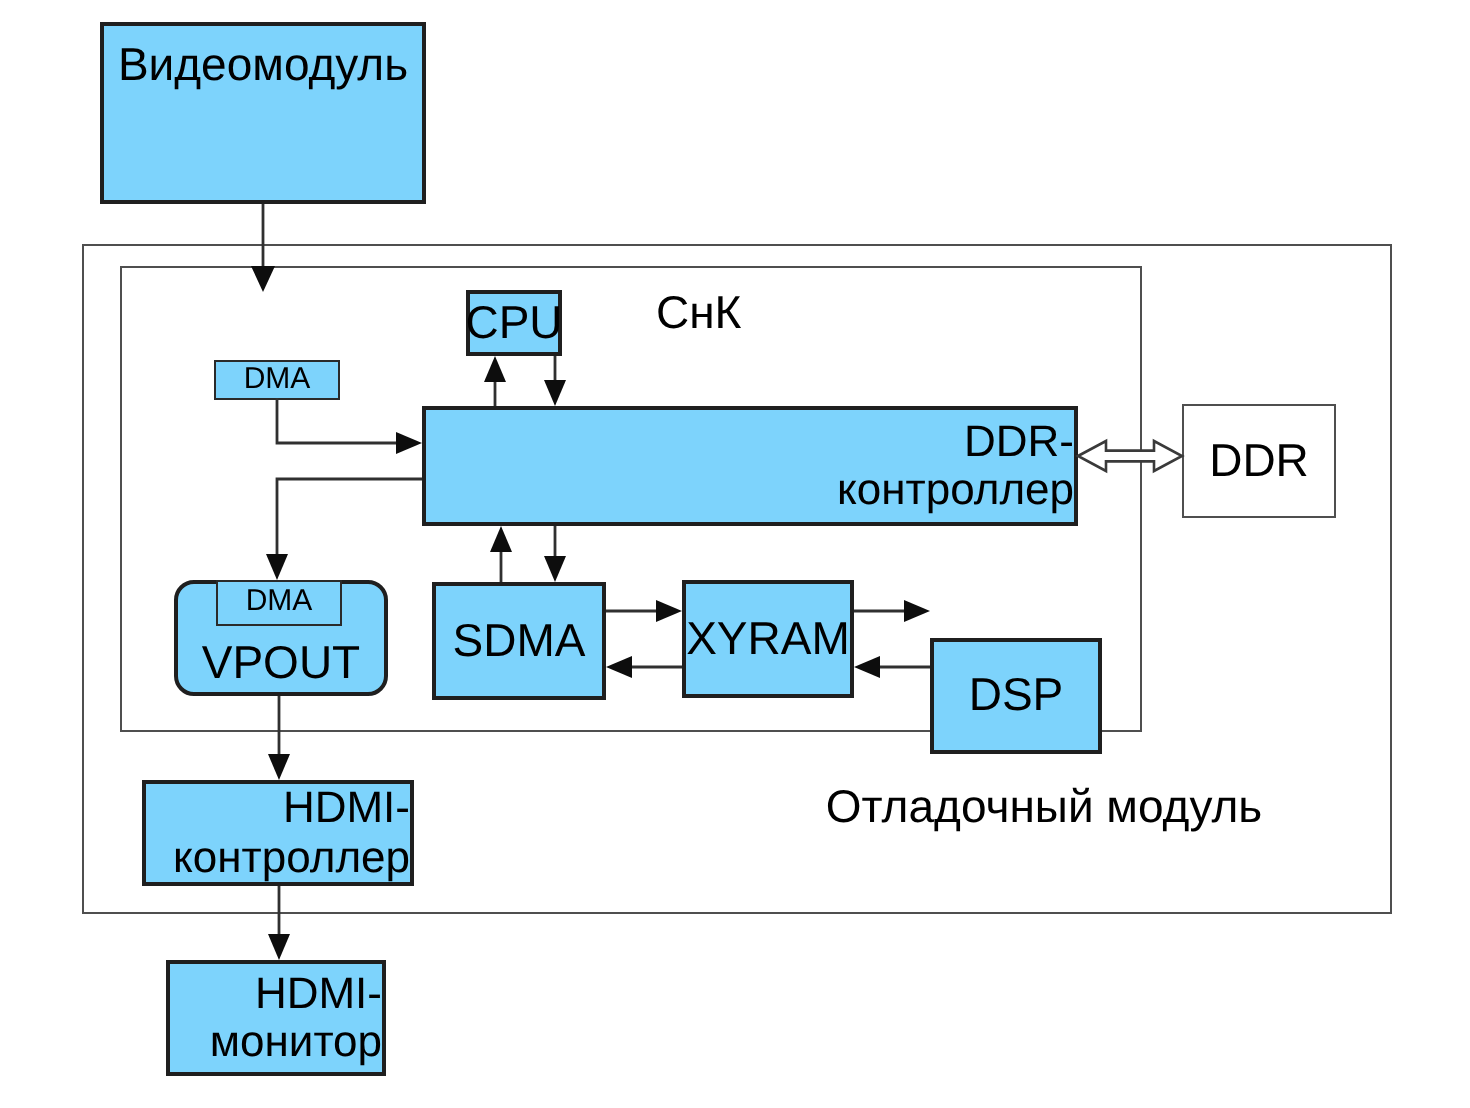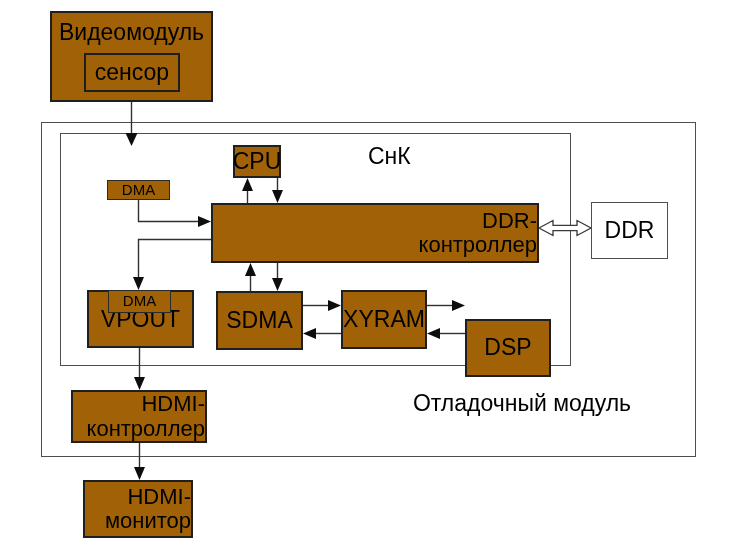--- a/index.html
+++ b/index.html
@@ -8,39 +8,39 @@
     width: 735px;
     height: 554px;
     background: #ffffff;
     font-family: "Liberation Sans", sans-serif;
     color: #000000;
     overflow: hidden;
   }
   .box {
     position: absolute;
     box-sizing: border-box;
-    background: #a16207;
+    background: #7dd3fc;
     border: 2px solid #1f1f1f;
     display: flex;
     align-items: center;
     justify-content: center;
     font-size: 23px;
     line-height: 1.1;
     white-space: nowrap;
   }
   .container-box {
     border: 1.5px solid #4f4f4f;
     background: transparent;
   }
   .dma-box {
     border: 1.5px solid #2a2a2a;
     font-size: 15px;
   }
   .top-label { align-items: flex-start; padding-top: 2px; }
-  .bottom-label { align-items: flex-end; padding-bottom: 14px; }
+  .bottom-label { align-items: flex-end; padding-bottom: 2px; border-radius: 10px; }
   .two-line {
     flex-direction: column;
     font-size: 22px;
     line-height: 1.1;
     align-items: flex-end;
   }
   .free-label {
     position: absolute;
     font-size: 23px;
     white-space: nowrap;
@@ -54,28 +54,25 @@
   svg.wires { position: absolute; left: 0; top: 0; pointer-events: none; }
 </style>
 </head>
 <body>
 
 <div id="stage">
 
   <div class="box container-box" style="left:41px; top:122px; width:655px; height:335px;"></div>
   <div class="box container-box" style="left:60px; top:133px; width:511px; height:233px;"></div>
 
-  <div class="free-label" style="left:328px; top:143px;margin-left:40px;">СнК</div>
+  <div class="free-label" style="left:328px; top:143px;">СнК</div>
   <div class="free-label" style="left:397px; top:390px; width:250px; text-align:center;">Отладочный модуль</div>
 
   <div class="box" style="left:50px; top:11px; width:163px; height:91px;">
     <div class="label-videomodule">Видеомодуль</div>
-  </div>
-  <div class="box" style="left:84px; top:53px; width:96px; height:39px;">
-    <span>сенсор</span>
   </div>
 
   <div class="box dma-box" style="left:107px; top:180px; width:63px; height:20px;">
     <span>DMA</span>
   </div>
 
   <div class="box" style="left:233px; top:145px; width:48px; height:33px;">
     <span>CPU</span>
   </div>
 

